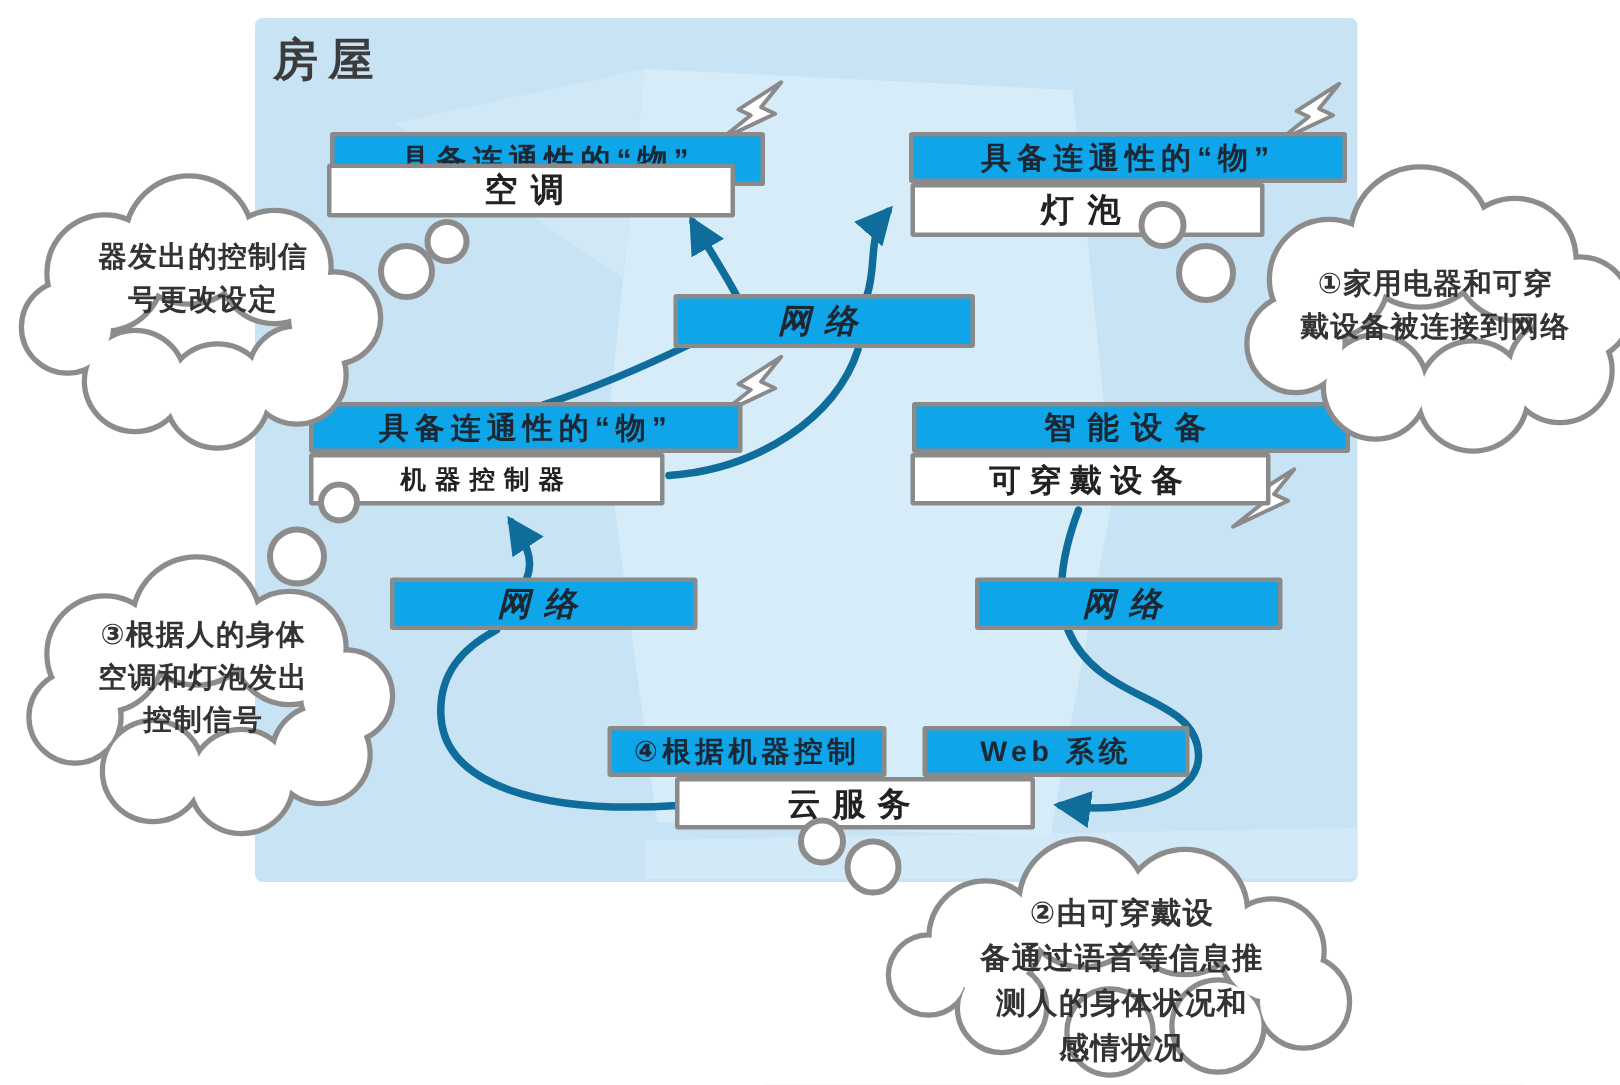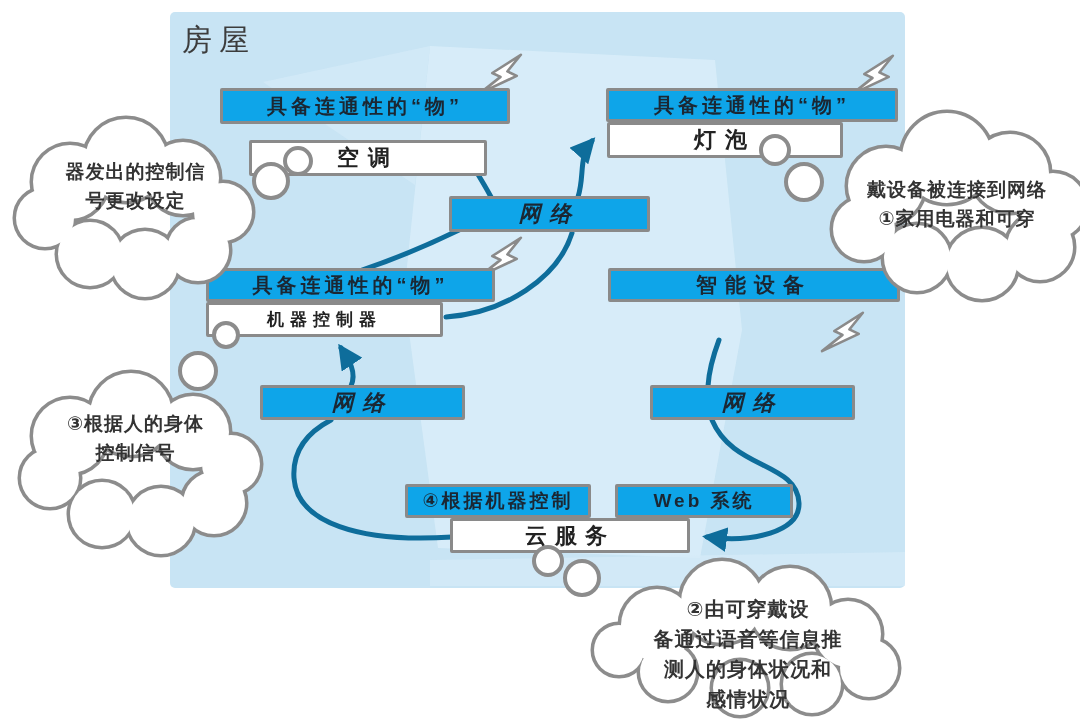--- a/index.html
+++ b/index.html
@@ -7,21 +7,21 @@
     position:relative;width:1080px;height:723px;overflow:hidden;background:#fff;
     font-family:"Liberation Sans","DejaVu Sans",sans-serif;
   }
   .abs{position:absolute;}
   #house-bg{
     left:170px;top:12px;width:735px;height:576px;
     background:#C8E4F4;border-radius:5px;
   }
   svg.layer{position:absolute;left:0;top:0;width:1080px;height:723px;pointer-events:none;}
   #house-label{
-    left:182px;top:20px;font-size:30px;font-weight:normal;color:#3c3c3c;
+    left:182px;top:20px;font-size:30px;font-weight:bold;color:#3c3c3c;
     letter-spacing:7px;
   }
   .bluebox,.whitebox{
     position:absolute;box-sizing:border-box;border:3px solid #8A8A8A;
     display:flex;align-items:center;justify-content:center;
     color:#1b2733;font-weight:bold;border-radius:2px;
     white-space:nowrap;
   }
   .bluebox{background:#0ea5e9;margin-left:28px;}
   .whitebox{background:#ffffff;color:#222;}
@@ -75,31 +75,32 @@
 
     <use href="#bolt" transform="translate(502,46) rotate(25) scale(1.3)"></use>
     <use href="#bolt" transform="translate(874,47) rotate(25) scale(1.3)"></use>
     <use href="#bolt" transform="translate(502,229) rotate(25) scale(1.3)"></use>
     <use href="#bolt" transform="translate(844,304) rotate(25) scale(1.3)"></use>
   </svg>
 
   <div class="abs" id="house-label">房屋</div>
 
   <div class="bluebox hdr" style="left:192px;top:88px;width:290px;height:36px;">具备连通性的“物”</div>
-  <div class="whitebox body-lbl" style="left:218px;top:140px;width:238px;height:36px;margin-left:31px;">空调</div>
+  <div class="whitebox body-lbl" style="left:218px;top:109px;width:272px;height:36px;">空调</div>
 
   <div class="bluebox hdr" style="left:578px;top:88px;width:292px;height:34px;">具备连通性的“物”</div>
   <div class="whitebox body-lbl" style="left:607px;top:122px;width:236px;height:36px;">灯泡</div>
 
   <div class="bluebox net" style="left:421px;top:196px;width:201px;height:36px;">网络</div>
 
   <div class="bluebox hdr" style="left:178px;top:268px;width:289px;height:34px;">具备连通性的“物”</div>
   <div class="whitebox" style="left:206px;top:302px;width:237px;height:35px;font-size:17px;letter-spacing:6px;">机器控制器</div>
 
   <div class="bluebox" style="left:580px;top:268px;width:292px;height:34px;font-size:21px;letter-spacing:8px;text-align:center;">智能设备</div>
+  <div class="whitebox" style="left:607px;top:302px;width:240px;height:35px;font-size:21px;letter-spacing:6px;">可穿戴设备</div>
 
   <div class="bluebox net" style="left:232px;top:385px;width:205px;height:35px;">网络</div>
   <div class="bluebox net" style="left:622px;top:385px;width:205px;height:35px;">网络</div>
 
   <div class="bluebox svc" style="left:377px;top:484px;width:186px;height:34px;">④根据机器控制</div>
   <div class="bluebox svc" style="left:587px;top:484px;width:178px;height:34px;">Web 系统</div>
   <div class="whitebox" style="left:450px;top:518px;width:240px;height:35px;font-size:22px;letter-spacing:8px;">云服务</div>
 
   <svg class="layer">
     <defs>
@@ -174,26 +175,27 @@
       <circle cx="582" cy="578" r="17"></circle>
     </g>
   </svg>
 
   <div class="cloud-text" style="left:38px;top:158px;width:195px;">
     <div>器发出的控制信</div>
     <div>号更改设定</div>
   </div>
 
   <div class="cloud-text" style="left:843px;top:176px;width:228px;">
+    <div>①家用电器和可穿</div>
     <div>戴设备被连接到网络</div>
-    <div>①家用电器和可穿</div>
   </div>
 
   <div class="cloud-text" style="left:28px;top:410px;width:215px;">
     <div>③根据人的身体</div>
+    <div>空调和灯泡发出</div>
     <div>控制信号</div>
   </div>
 
   <div class="cloud-text big" style="left:598px;top:594px;width:300px;">
     <div>②由可穿戴设</div>
     <div>备通过语音等信息推</div>
     <div>测人的身体状况和</div>
     <div>感情状况</div>
   </div>
 

